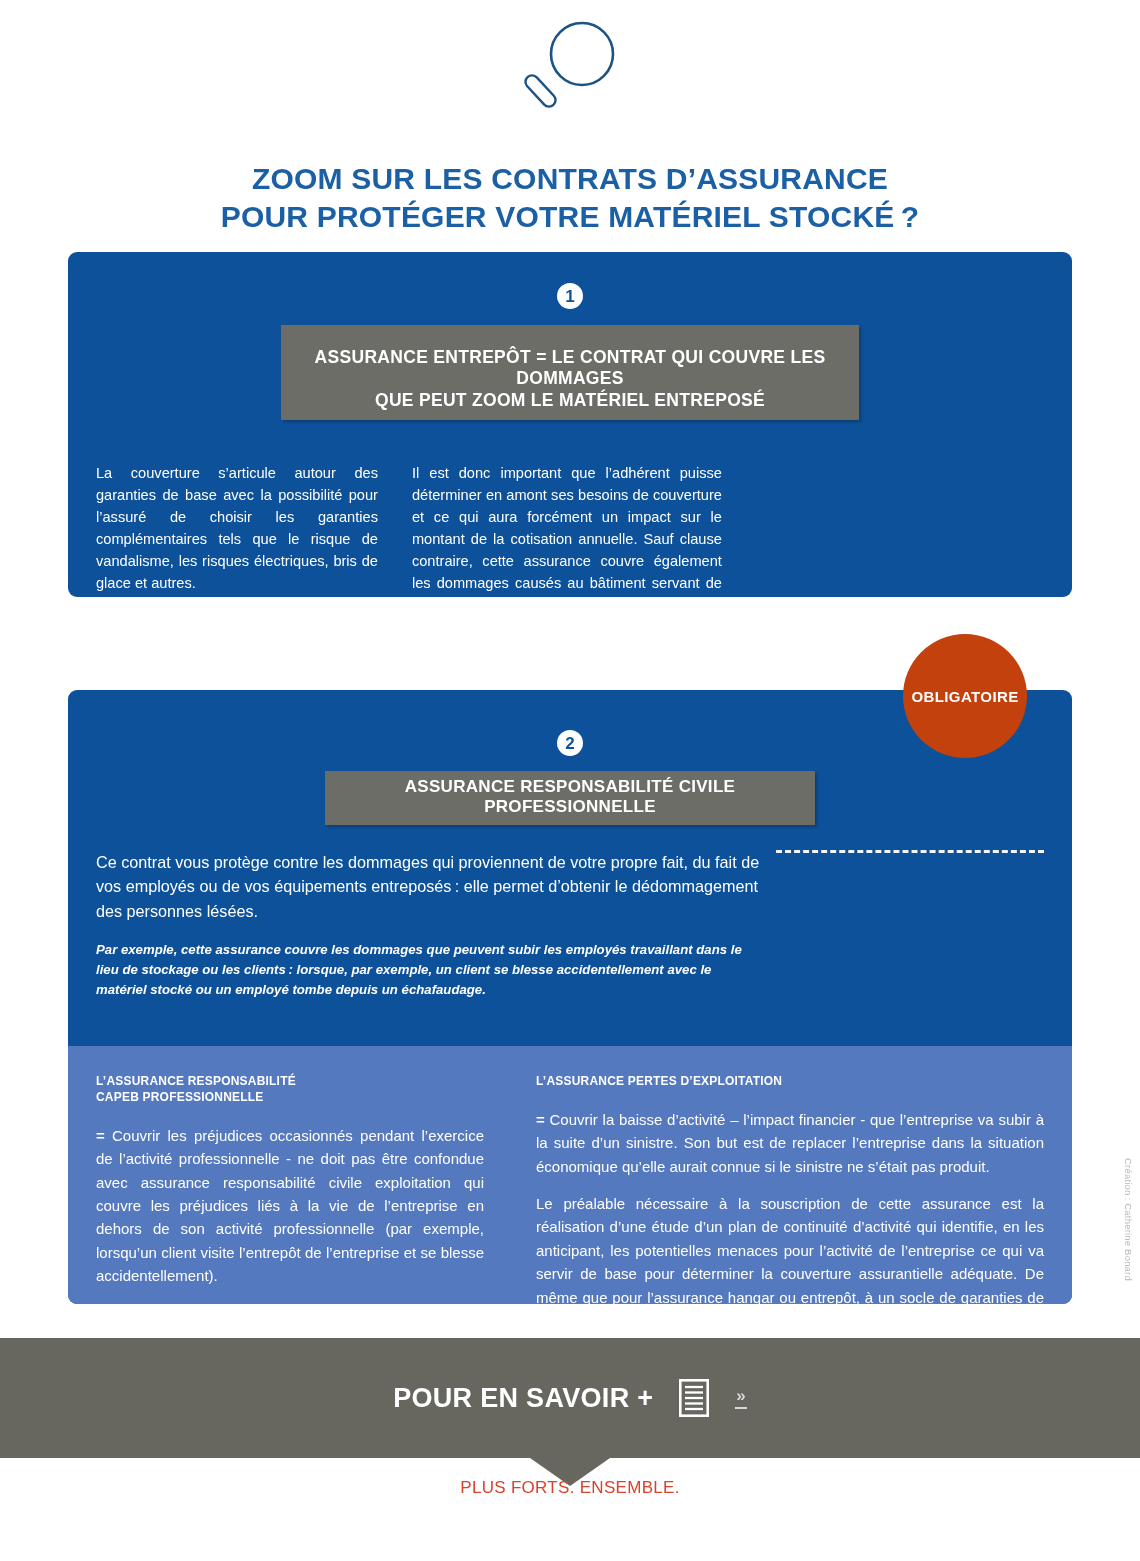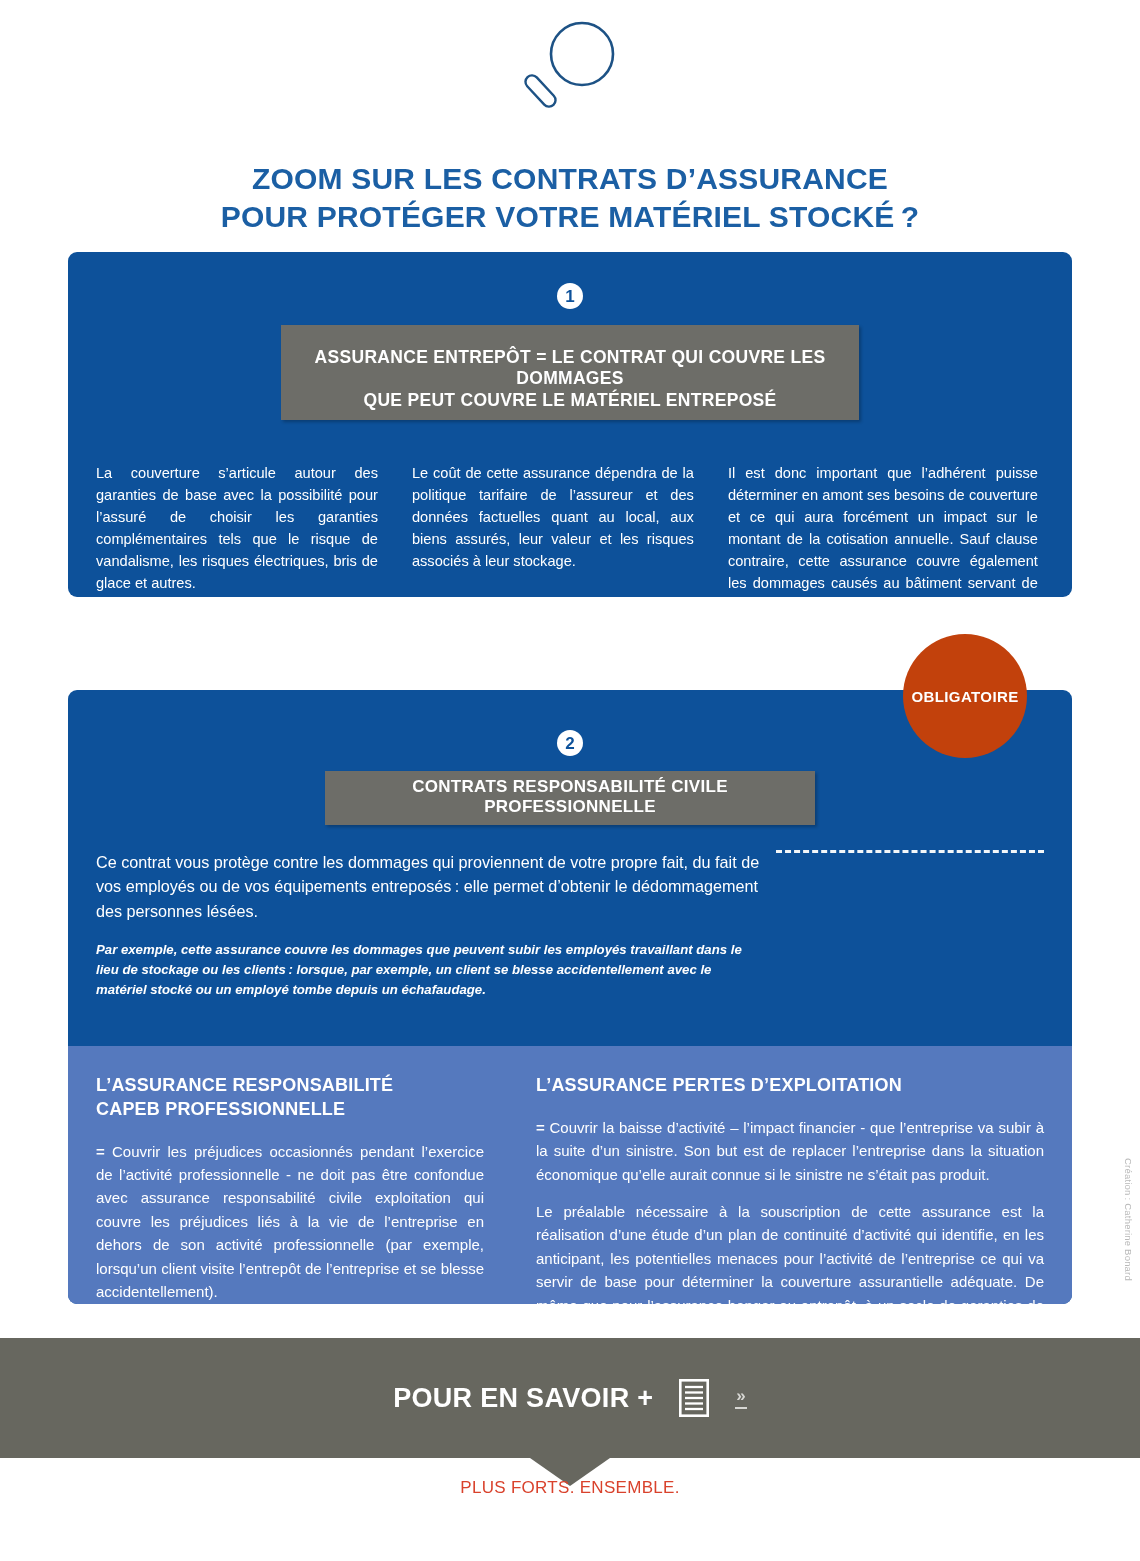--- a/index.html
+++ b/index.html
@@ -160,21 +160,21 @@
     background: #5579be;
     padding: 28px 28px 30px 28px;
     display: flex;
     margin-top: 24px;
   }
   .p2-sub .sub-col-l { width: 440px; padding-right: 52px; box-sizing: border-box; }
   .p2-sub .sub-col-r { flex: 1; }
   .sub-h {
     color: #ffffff;
     font-weight: bold;
-    font-size: 18px;
+    font-size: 12px;
     line-height: 1.32;
     margin: 0 0 18px 0;
     letter-spacing: .2px;
   }
   .sub-p {
     color: #ffffff;
     font-size: 15px;
     line-height: 1.56;
     text-align: justify;
     margin: 0 0 14px 0;
@@ -277,37 +277,36 @@
   <span class="ln">ZOOM SUR LES CONTRATS D’ASSURANCE</span>
   <span class="ln">POUR PROTÉGER VOTRE MATÉRIEL STOCKÉ ?</span>
 </h1>
 
 <section class="panel p1">
   <div class="badge-wrap">
     <div class="badge-num">1</div>
   </div>
   <div class="grey-band">
     <div>ASSURANCE ENTREPÔT = LE CONTRAT QUI COUVRE LES DOMMAGES</div>
-    <div>QUE PEUT COUVRE LE MATÉRIEL ENTREPOSÉ</div>
+    <div>QUE PEUT ZOOM LE MATÉRIEL ENTREPOSÉ</div>
   </div>
   <div class="cols1">
     <p class="col">La couverture s’articule autour des garanties de base avec la possibilité pour l’assuré de choisir les garanties complémentaires tels que le risque de vandalisme, les risques électriques, bris de glace et autres.</p>
-    <p class="col">Le coût de cette assurance dépendra de la politique tarifaire de l’assureur et des données factuelles quant au local, aux biens assurés, leur valeur et les risques associés à leur stockage.</p>
     <p class="col">Il est donc important que l’adhérent puisse déterminer en amont ses besoins de couverture et ce qui aura forcément un impact sur le montant de la cotisation annuelle. Sauf clause contraire, cette assurance couvre également les dommages causés au bâtiment servant de local de stockage.</p>
   </div>
 </section>
 
 <div class="obligatoire">OBLIGATOIRE</div>
 
 <section class="panel p2">
   <div class="p2-top">
     <div class="badge-wrap">
       <div class="badge-num">2</div>
     </div>
-    <div class="grey-band">CONTRATS RESPONSABILITÉ CIVILE PROFESSIONNELLE</div>
+    <div class="grey-band">ASSURANCE RESPONSABILITÉ CIVILE PROFESSIONNELLE</div>
 
     <div class="p2-body">
       <div class="p2-left">
         <p class="lead">Ce contrat vous protège contre les dommages qui proviennent de votre propre fait, du fait de vos employés ou de vos équipements entreposés : elle permet d’obtenir le dédommagement des personnes lésées.</p>
         <p class="italic">Par exemple, cette assurance couvre les dommages que peuvent subir les employés travaillant dans le lieu de stockage ou les clients : lorsque, par exemple, un client se blesse accidentellement avec le matériel stocké ou un employé tombe depuis un échafaudage.</p>
       </div>
       <div class="p2-right">
         <div class="dash-line"></div>
       </div>
     </div>

